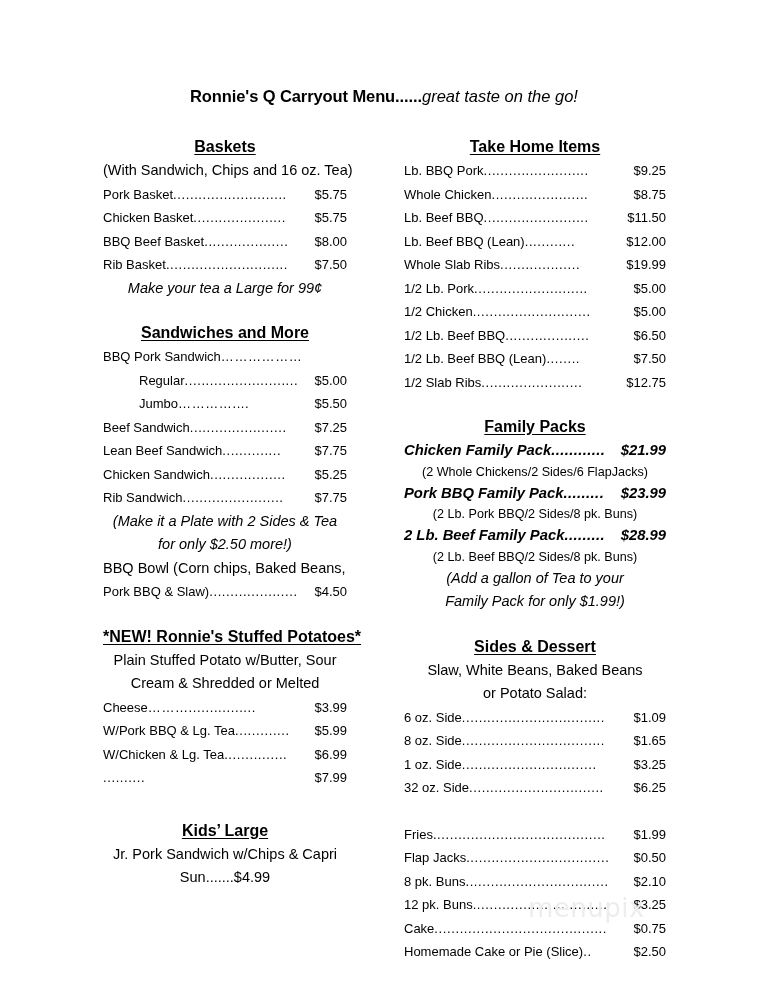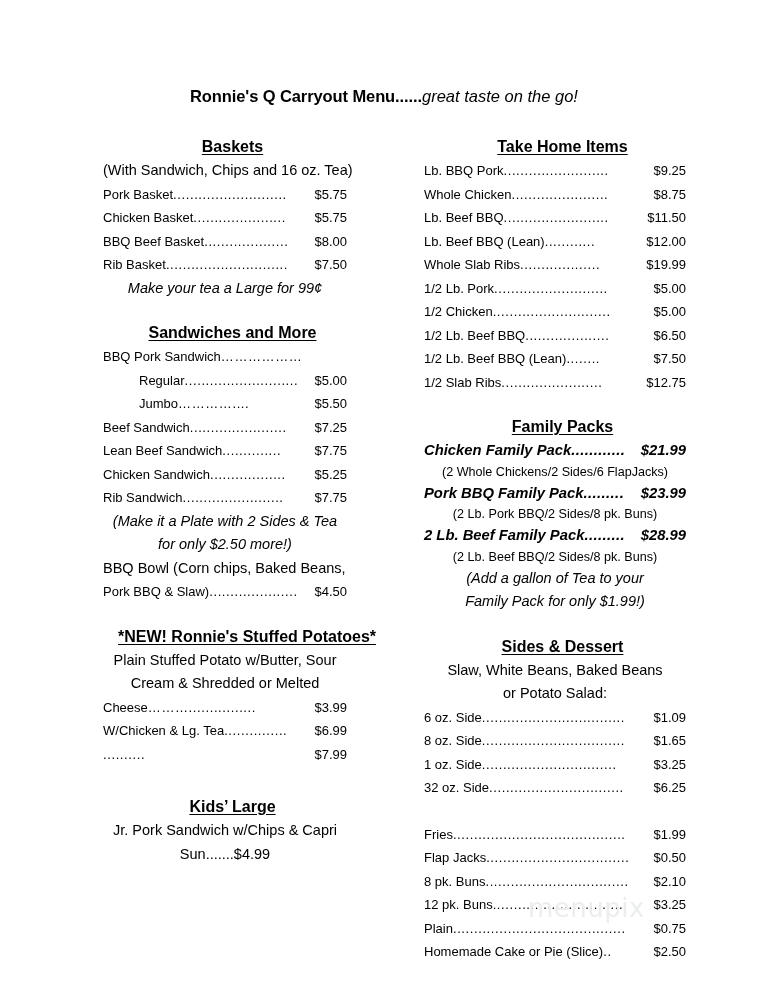--- a/index.html
+++ b/index.html
@@ -36,29 +36,29 @@
   }
   .title-main { font-weight: bold; letter-spacing: -0.1px; }
   .title-tag  { font-style: italic; font-weight: normal; }
 
   
   .col {
     position: absolute;
     top: 136px;
   }
   .col-left  { left: 103px;  width: 244px; }
-  .col-right { left: 424px;  width: 262px; }
+  .col-right { left: 404px;  width: 262px; }
 
   
   .sec-head {
     text-align: center;
     font-weight: bold;
     font-size: 16px;
     line-height: 21px;
-    margin: 0 0 2px 15px;
+    margin: 0 0 2px 0;
     white-space: nowrap;
   }
   .sec-head span {
     text-decoration: underline;
     text-underline-offset: 2px;
   }
   .sec-gap-md { margin-top: 22px; }
   .sec-gap-lg { margin-top: 30px; }
 
   
@@ -199,20 +199,25 @@
       <div class="sec-head sec-gap-md"><span>*NEW! Ronnie's Stuffed Potatoes*</span></div>
       <div class="line center">Plain Stuffed Potato w/Butter, Sour</div>
       <div class="line center">Cream &amp; Shredded or Melted</div>
 
       <div class="prow">
         <span class="nm">Cheese</span>
         <span class="dots">………................</span>
         <span class="pr">$3.99</span>
       </div>
       <div class="prow">
+        <span class="nm">W/Pork BBQ &amp; Lg. Tea</span>
+        <span class="dots">.............</span>
+        <span class="pr">$5.99</span>
+      </div>
+      <div class="prow">
         <span class="nm">W/Chicken &amp; Lg. Tea</span>
         <span class="dots">...............</span>
         <span class="pr">$6.99</span>
       </div>
       <div class="prow">
         <span class="dots">..........</span>
         <span class="pr">$7.99</span>
       </div>
     </div>
 
@@ -351,21 +356,21 @@
         <span class="nm">8 pk. Buns</span>
         <span class="dots">..................................</span>
         <span class="pr">$2.10</span>
       </div>
       <div class="prow">
         <span class="nm">12 pk. Buns</span>
         <span class="dots">................................</span>
         <span class="pr">$3.25</span>
       </div>
       <div class="prow">
-        <span class="nm">Plain</span>
+        <span class="nm">Cake</span>
         <span class="dots">.........................................</span>
         <span class="pr">$0.75</span>
       </div>
       <div class="prow">
         <span class="nm">Homemade Cake or Pie (Slice)</span>
         <span class="dots">..</span>
         <span class="pr">$2.50</span>
       </div>
     </div>
 

